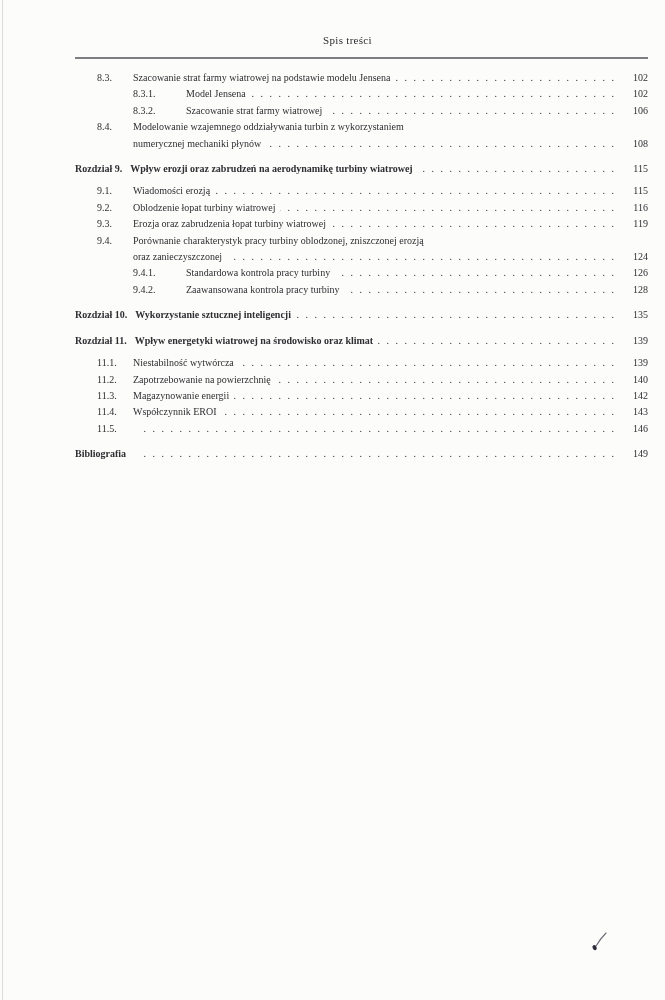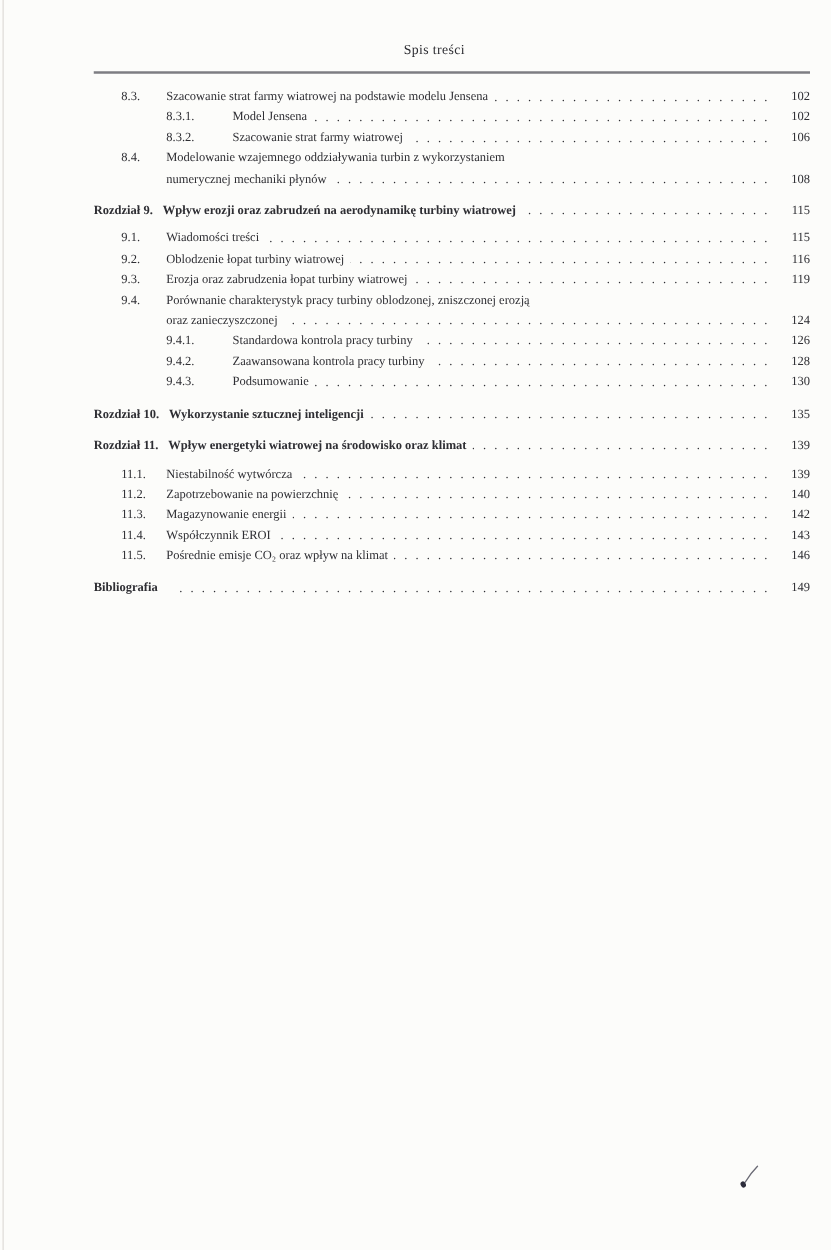--- a/index.html
+++ b/index.html
@@ -90,21 +90,21 @@
     <span class="page-num">108</span>
   </div>
     <div class="row lvl-chapter">
     <span class="num">Rozdział 9.</span>
     <span class="title">Wpływ erozji oraz zabrudzeń na aerodynamikę turbiny wiatrowej</span>
     <span class="dots"></span>
     <span class="page-num">115</span>
   </div>
     <div class="row lvl-section">
     <span class="num">9.1.</span>
-    <span class="title">Wiadomości treści</span>
+    <span class="title">Wiadomości erozją</span>
     <span class="dots"></span>
     <span class="page-num">115</span>
   </div>
     <div class="row lvl-section">
     <span class="num">9.2.</span>
     <span class="title">Oblodzenie łopat turbiny wiatrowej</span>
     <span class="dots"></span>
     <span class="page-num">116</span>
   </div>
     <div class="row lvl-section">
@@ -128,26 +128,20 @@
     <span class="num">9.4.1.</span>
     <span class="title">Standardowa kontrola pracy turbiny</span>
     <span class="dots"></span>
     <span class="page-num">126</span>
   </div>
     <div class="row lvl-subsection">
     <span class="num">9.4.2.</span>
     <span class="title">Zaawansowana kontrola pracy turbiny</span>
     <span class="dots"></span>
     <span class="page-num">128</span>
-  </div>
-    <div class="row lvl-subsection">
-    <span class="num">9.4.3.</span>
-    <span class="title">Podsumowanie</span>
-    <span class="dots"></span>
-    <span class="page-num">130</span>
   </div>
     <div class="row lvl-chapter">
     <span class="num">Rozdział 10.</span>
     <span class="title">Wykorzystanie sztucznej inteligencji</span>
     <span class="dots"></span>
     <span class="page-num">135</span>
   </div>
     <div class="row lvl-chapter">
     <span class="num">Rozdział 11.</span>
     <span class="title">Wpływ energetyki wiatrowej na środowisko oraz klimat</span>
@@ -173,21 +167,20 @@
     <span class="page-num">142</span>
   </div>
     <div class="row lvl-section">
     <span class="num">11.4.</span>
     <span class="title">Współczynnik EROI</span>
     <span class="dots"></span>
     <span class="page-num">143</span>
   </div>
     <div class="row lvl-section">
     <span class="num">11.5.</span>
-    <span class="title">Pośrednie emisje CO₂ oraz wpływ na klimat</span>
     <span class="dots"></span>
     <span class="page-num">146</span>
   </div>
     <div class="row lvl-chapter">
     <span class="num">Bibliografia</span>
 
     <span class="dots"></span>
     <span class="page-num">149</span>
   </div>
   </main>

